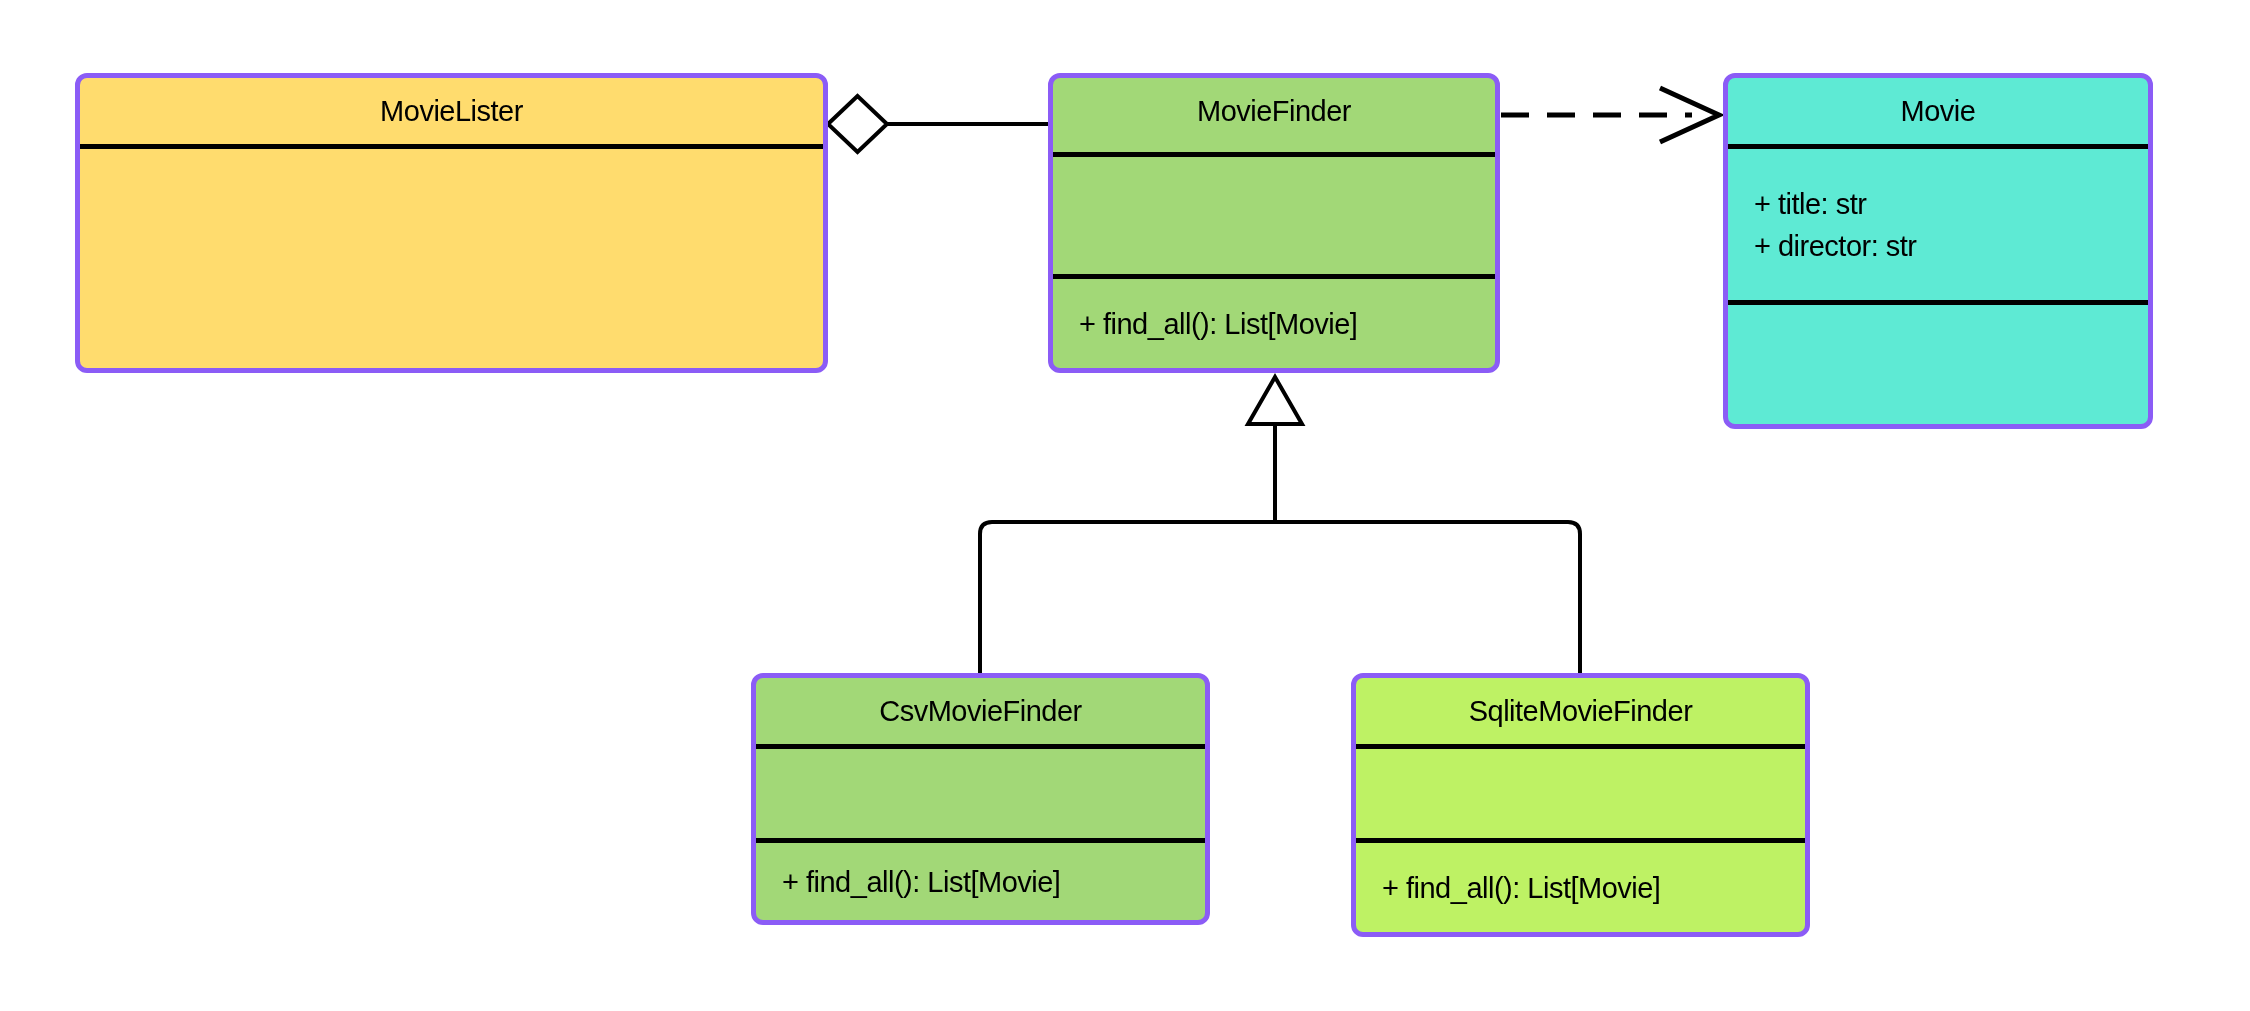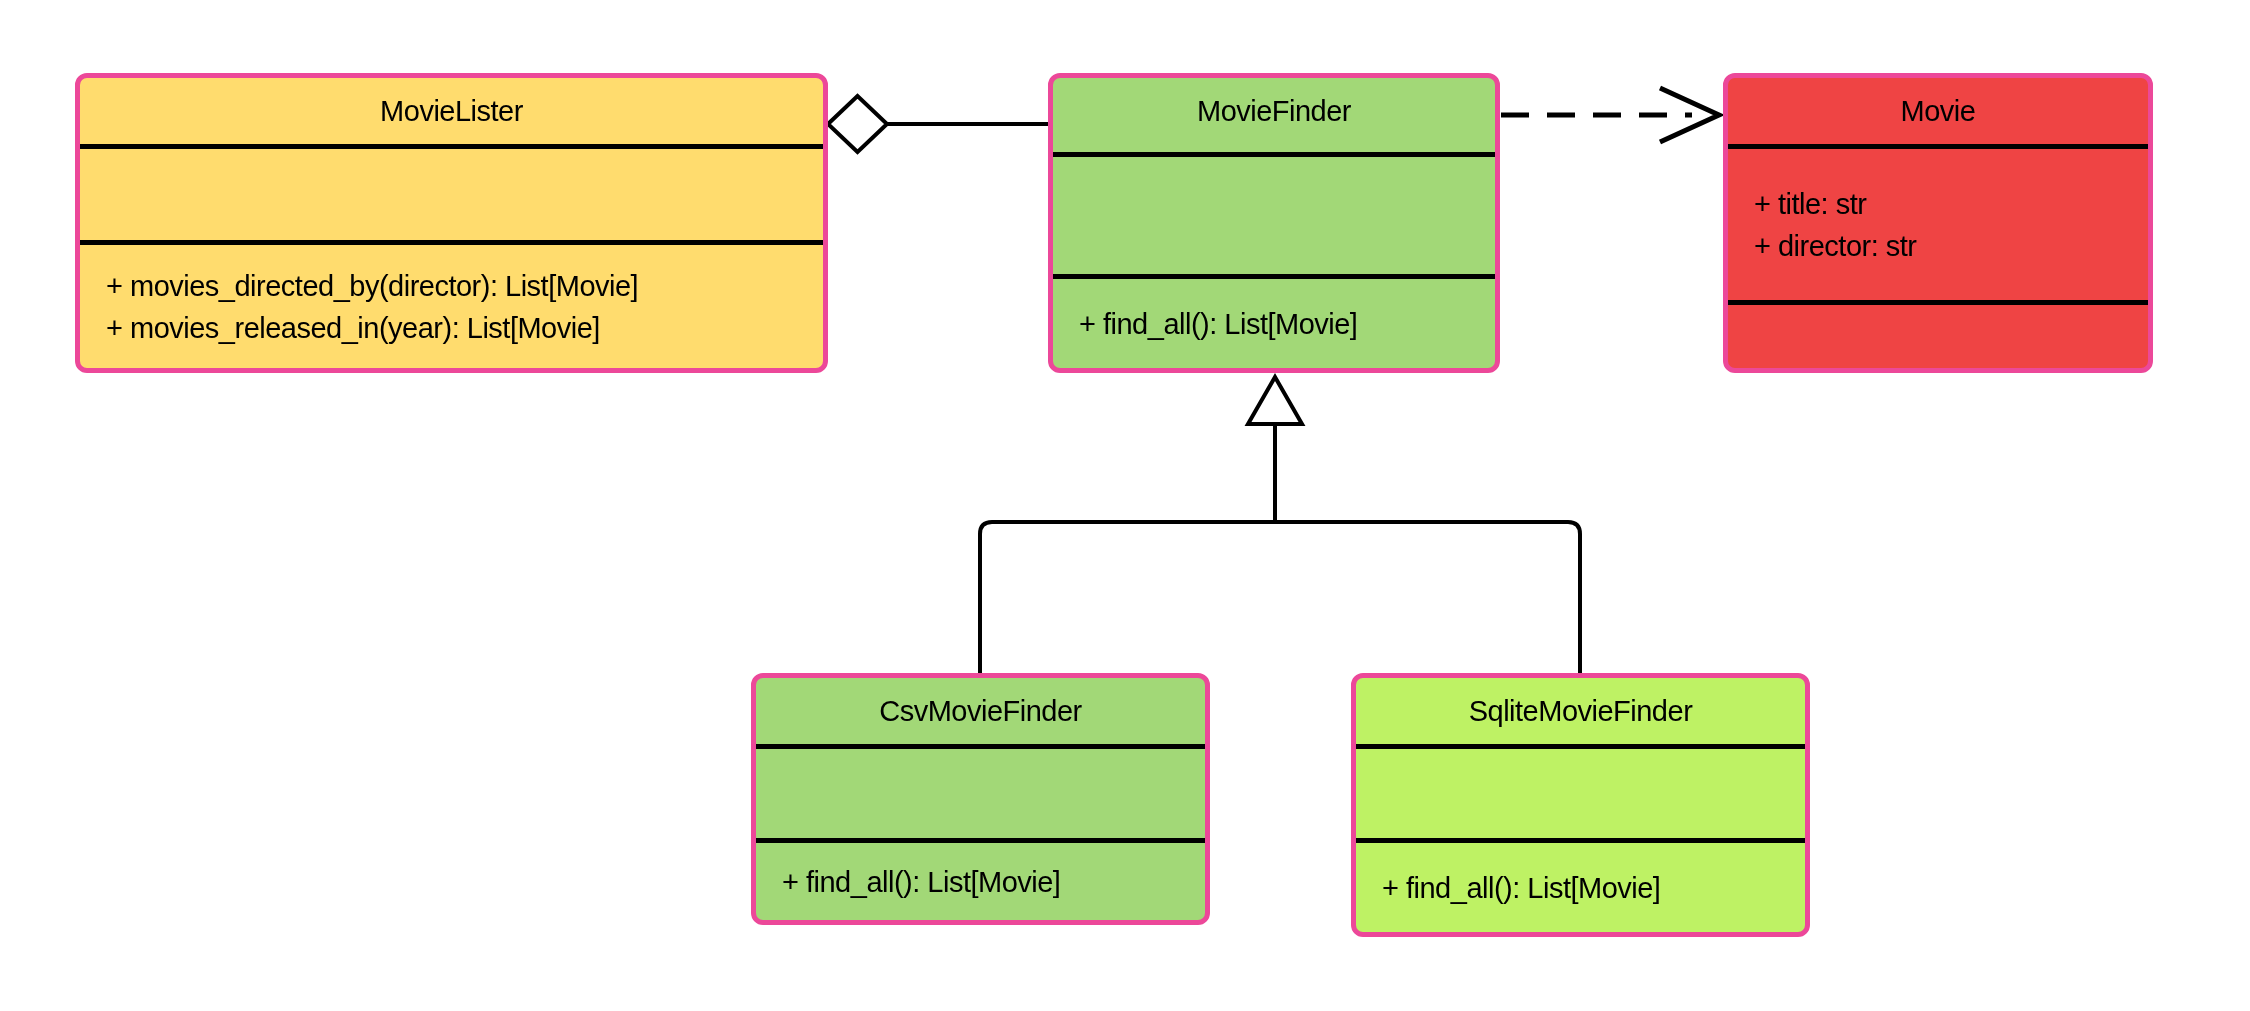--- a/index.html
+++ b/index.html
@@ -20,21 +20,21 @@
     position: absolute;
     left: 0;
     top: 0;
     width: 2250px;
     height: 1011px;
     pointer-events: none;
   }
   .uml-class {
     position: absolute;
     box-sizing: border-box;
-    border: 5px solid #ec4899;
+    border: 5px solid #8b5cf6;
     border-radius: 12px;
     display: flex;
     flex-direction: column;
     overflow: hidden;
   }
   .uml-title {
     flex: 0 0 66px;
     display: flex;
     align-items: center;
     justify-content: center;
@@ -79,35 +79,31 @@
     <g>
       <polygon points="1275,377 1248,424 1302,424" fill="#ffffff" stroke="#000000" stroke-width="4" stroke-linejoin="miter"></polygon>
       <line x1="1275" y1="424" x2="1275" y2="520" stroke="#000000" stroke-width="4"></line>
       <path d="M 980 673 L 980 534 Q 980 522 992 522 L 1568 522 Q 1580 522 1580 534 L 1580 673" fill="none" stroke="#000000" stroke-width="4" stroke-linecap="round"></path>
     </g>
   </svg>
 
   <div class="uml-class" style="left: 75px; top: 73px; width: 753px; height: 300px; background-color: rgb(255, 220, 110);">
     <div class="uml-title">MovieLister</div>
     <div class="uml-attrs" style="flex:0 0 91px;"></div>
-    <div class="uml-methods">
-      <span class="member-line">+ movies_directed_by(director): List[Movie]</span>
-      <span class="member-line">+ movies_released_in(year): List[Movie]</span>
-    </div>
   </div>
 
   <div class="uml-class" style="left: 1048px; top: 73px; width: 452px; height: 300px; background-color: rgb(162, 216, 119); gap: 8px;">
     <div class="uml-title">MovieFinder</div>
     <div class="uml-attrs" style="flex:0 0 109px;"></div>
     <div class="uml-methods">
       <span class="member-line">+ find_all(): List[Movie]</span>
     </div>
   </div>
 
-  <div class="uml-class" style="left: 1723px; top: 73px; width: 430px; height: 300px; background-color: #ef4444;">
+  <div class="uml-class" style="left: 1723px; top: 73px; width: 430px; height: 356px; background-color: #5eead4;">
     <div class="uml-title">Movie</div>
     <div class="uml-attrs" style="flex:0 0 151px;">
       <span class="member-line">+ title: str</span>
       <span class="member-line">+ director: str</span>
     </div>
     <div class="uml-methods"></div>
   </div>
 
   <div class="uml-class" style="left: 751px; top: 673px; width: 459px; height: 252px; background-color: rgb(162, 216, 119);">
     <div class="uml-title">CsvMovieFinder</div>

